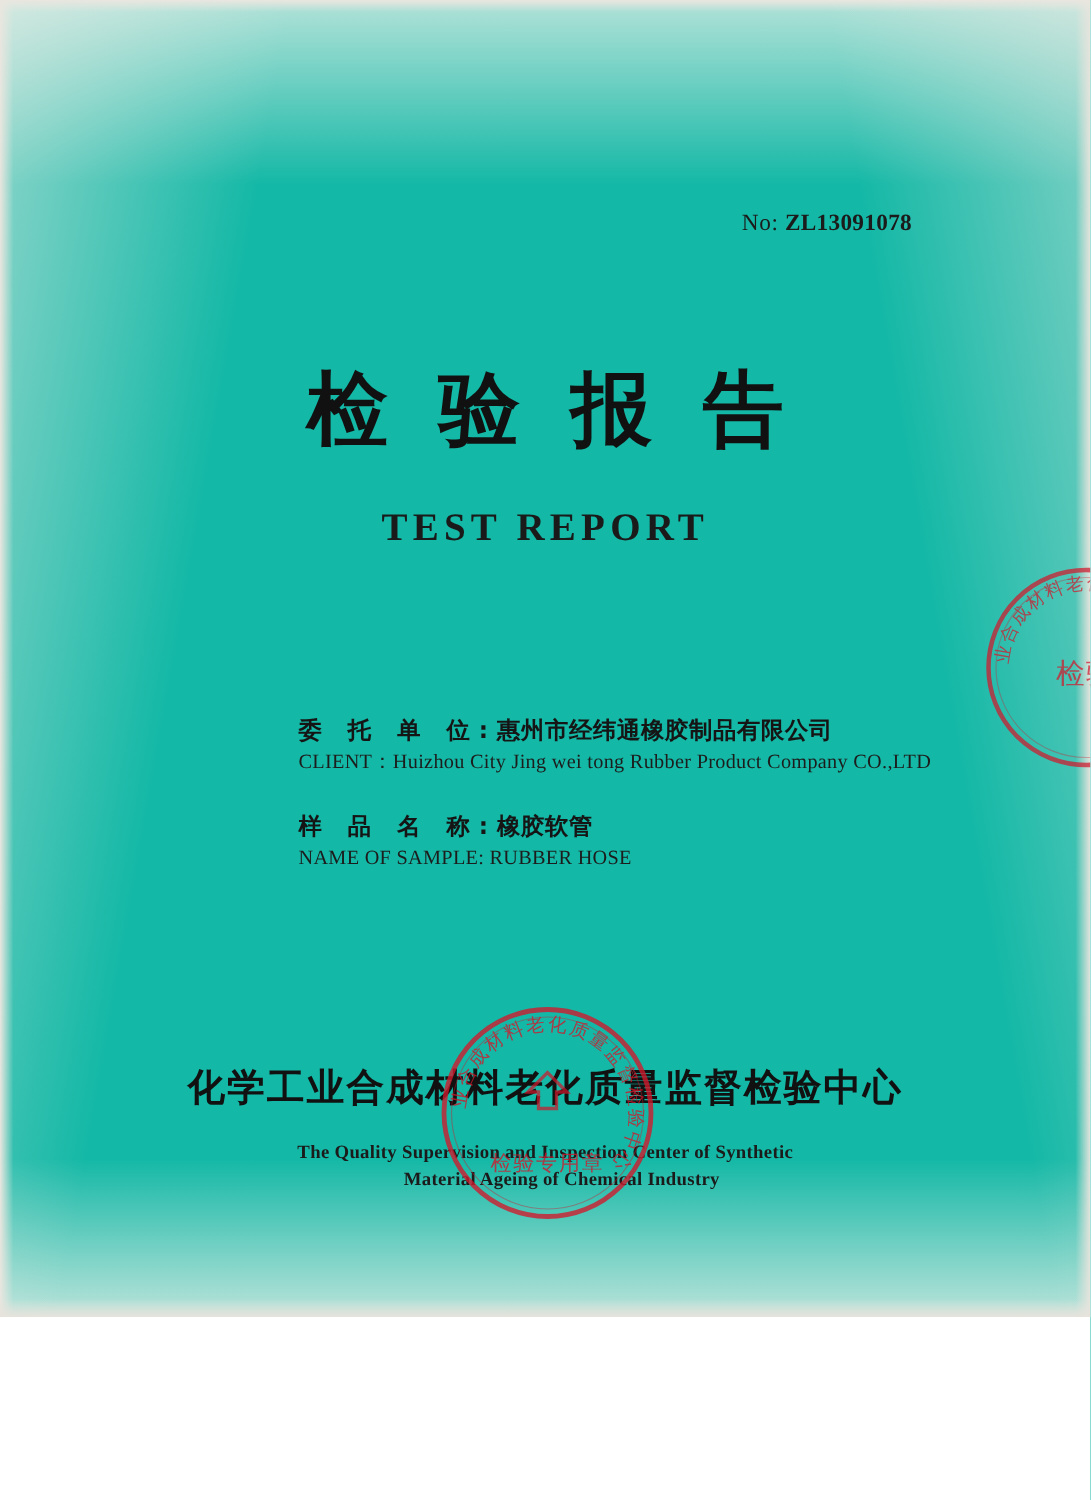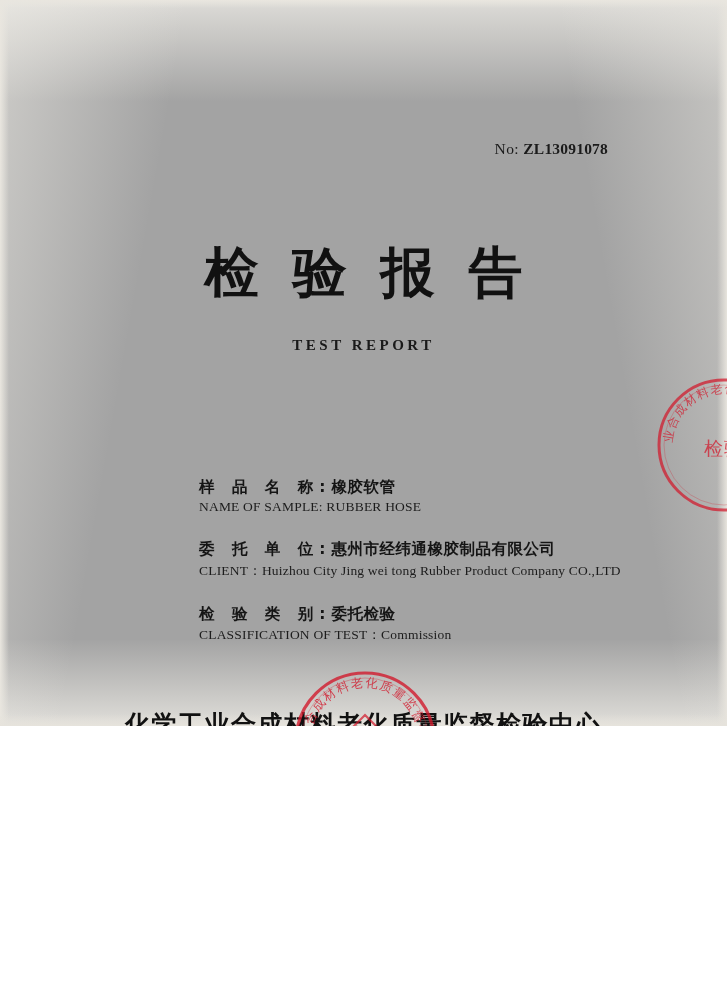--- a/index.html
+++ b/index.html
@@ -6,22 +6,22 @@
     margin: 0;
     padding: 0;
     background: #ffffff;
   }
   body {
     font-family: "Liberation Serif", serif;
   }
   .page {
     position: relative;
     width: 727px;
-    height: 726px;
-    background: #a3a3a3;
+    height: 878px;
+    background: #14b8a6;
     overflow: hidden;
   }
   
   .paper-tint {
     position: absolute;
     inset: 0;
     background:
       linear-gradient(100deg, rgba(240,238,232,0.55) 0%, rgba(255,255,255,0) 22%),
       linear-gradient(260deg, rgba(236,234,228,0.5) 0%, rgba(255,255,255,0) 20%),
       linear-gradient(180deg, rgba(246,244,238,0.7) 0%, rgba(255,255,255,0) 14%, rgba(255,255,255,0) 88%, rgba(244,242,236,0.75) 100%);
@@ -66,21 +66,21 @@
     line-height: 1.05;
   }
   .title-en {
     position: absolute;
     top: 337px;
     left: 0;
     width: 727px;
     text-align: center;
     font-family: "Liberation Serif", serif;
     font-weight: bold;
-    font-size: 15px;
+    font-size: 26px;
     letter-spacing: 3.5px;
     color: #1a1a1a;
   }
 
   .fields {
     position: absolute;
     top: 478px;
     left: 199px;
     width: 460px;
   }
@@ -176,38 +176,32 @@
     <span class="num-val">ZL13091078</span>
   </div>
 
   <div class="title-cn">检验报告</div>
   <div class="title-en">TEST   REPORT</div>
 
   <div class="fields">
 
     <div class="field-row">
       <div class="field-cn">
+        <span class="lbl">委 托 单 位:</span><span class="val">惠州市经纬通橡胶制品有限公司</span>
+      </div>
+      <div class="field-en">CLIENT：Huizhou City Jing wei tong Rubber Product Company CO.,LTD</div>
+    </div>
+
+    <div class="field-row">
+      <div class="field-cn">
         <span class="lbl">样 品 名 称:</span><span class="val">橡胶软管</span>
       </div>
       <div class="field-en">NAME OF SAMPLE: RUBBER    HOSE</div>
     </div>
 
-    <div class="field-row">
-      <div class="field-cn">
-        <span class="lbl">委 托 单 位:</span><span class="val">惠州市经纬通橡胶制品有限公司</span>
-      </div>
-      <div class="field-en">CLIENT：Huizhou City Jing wei tong Rubber Product Company CO.,LTD</div>
-    </div>
-
-    <div class="field-row">
-      <div class="field-cn">
-        <span class="lbl">检 验 类 别:</span><span class="val">委托检验</span>
-      </div>
-      <div class="field-en">CLASSIFICATION OF TEST：Commission</div>
-    </div>
 
   </div>
 
   <div class="footer">
     <div class="footer-cn">化学工业合成材料老化质量监督检验中心</div>
     <div class="footer-en1">The Quality Supervision and Inspection Center of Synthetic</div>
     <div class="footer-en2">Material Ageing of Chemical Industry</div>
   </div>
 
   <div class="stamp stamp-center">

